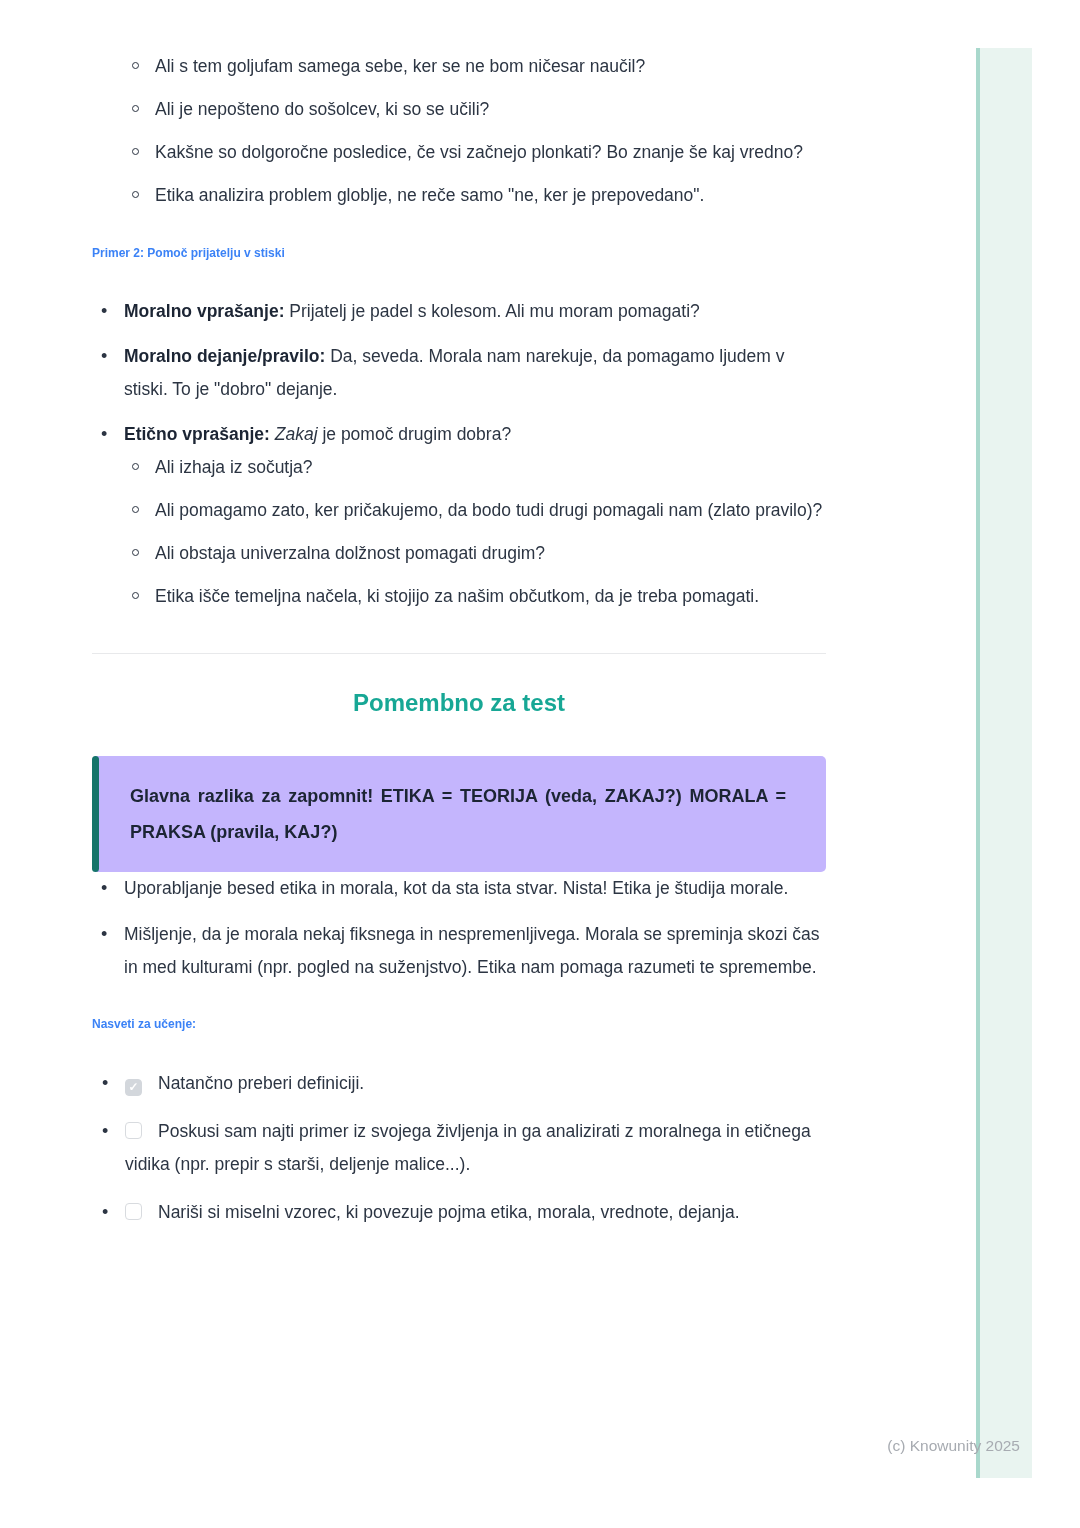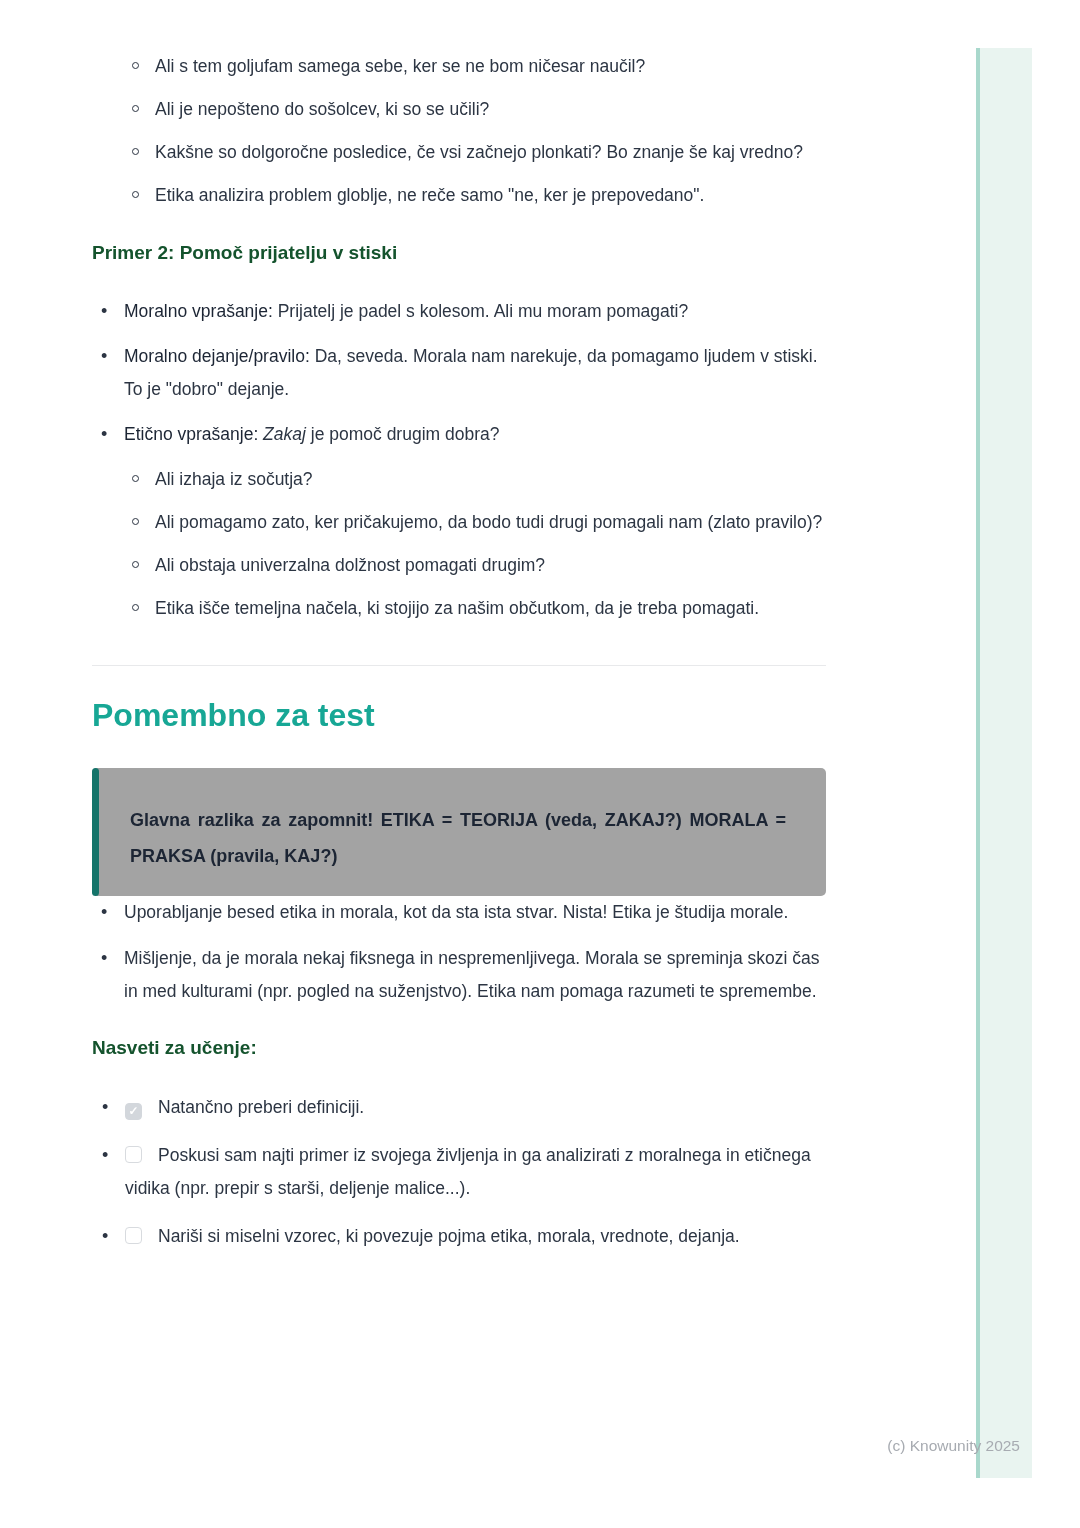--- a/index.html
+++ b/index.html
@@ -42,65 +42,66 @@
   .l2 > li::before {
     content: "";
     position: absolute;
     left: 40px; top: 12px;
     width: 7px; height: 7px;
     border: 1.6px solid #2c3543;
     border-radius: 50%;
     box-sizing: border-box;
   }
   
-  .l1 .l2 { margin-top: 12px; }
+  .l1 .l2 { }
   .l1 .l2 > li { padding-left: 31px; }
   .l1 .l2 > li::before { left: 8px; }
 
   
   .l1 > li { padding-left: 32px; margin-bottom: 12px; }
   .l1 > li::before {
     content: "\2022";
     position: absolute;
     left: 9px; top: 0;
     color: #2c3543;
     font-size: 18px;
   }
 
-  .b { font-weight: normal; color: #1c2534; }
+  .b { font-weight: bold; color: #1c2534; }
   .i { font-style: italic; margin-top: 20px; }
 
   h3.sub-heading {
-    font-size: 19px;
-    font-weight: bold;
-    color: #14532d;
+    font-size: 12px;
+    font-weight: bold;
+    color: #3b82f6;
     margin: 27px 0 28px 0;
     line-height: 28px;
   }
 
   hr.divider {
     border: none;
     border-top: 1px solid #e8e9eb;
     margin: 40px 0 0 0;
   }
 
   h2.section-heading {
-    font-size: 32px;
+    font-size: 24px;
     font-weight: bold;
     color: #17a795;
     margin: 32px 0 0 0;
     line-height: 34px;
+    text-align: center;
   }
 
   .callout {
     position: relative;
     margin-top: 36px;
-    background: #a3a3a3;
+    background: #c4b5fd;
     border-radius: 5px;
-    padding: 34px 40px 22px 38px;
+    padding: 22px 40px 22px 38px;
     box-sizing: border-box;
   }
   .callout-bar {
     position: absolute;
     left: 0; top: 0; bottom: 0;
     width: 7px;
     background: #15746a;
     border-radius: 4px;
   }
   .callout-text {

